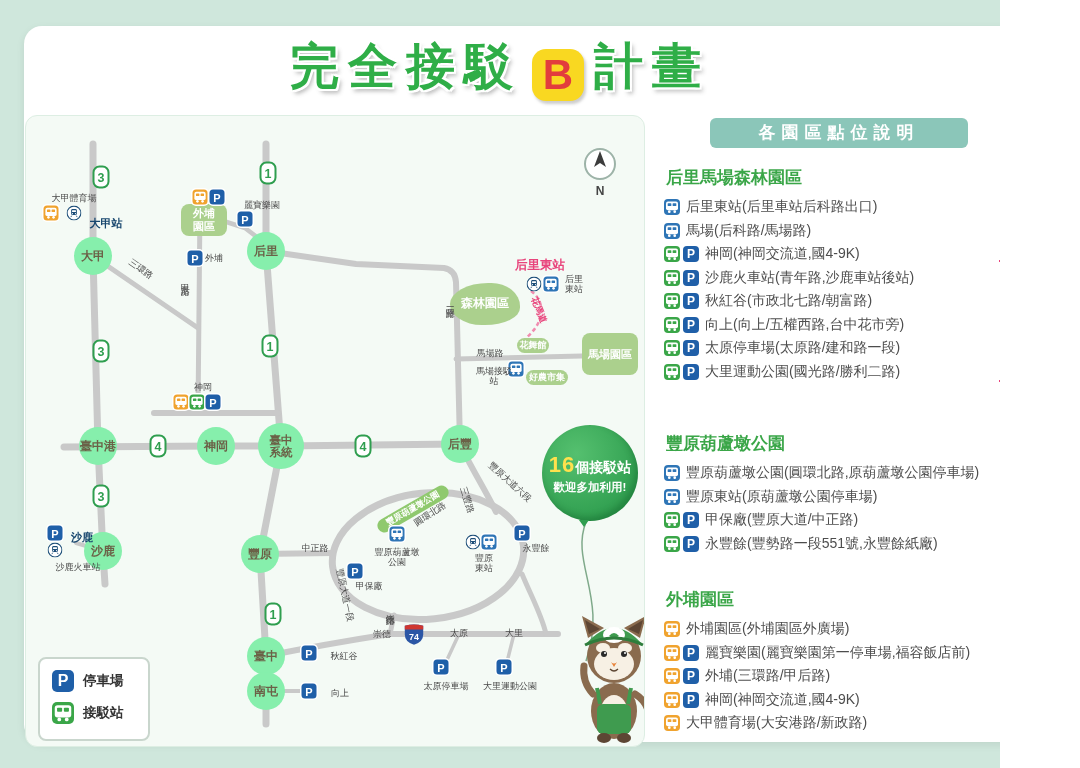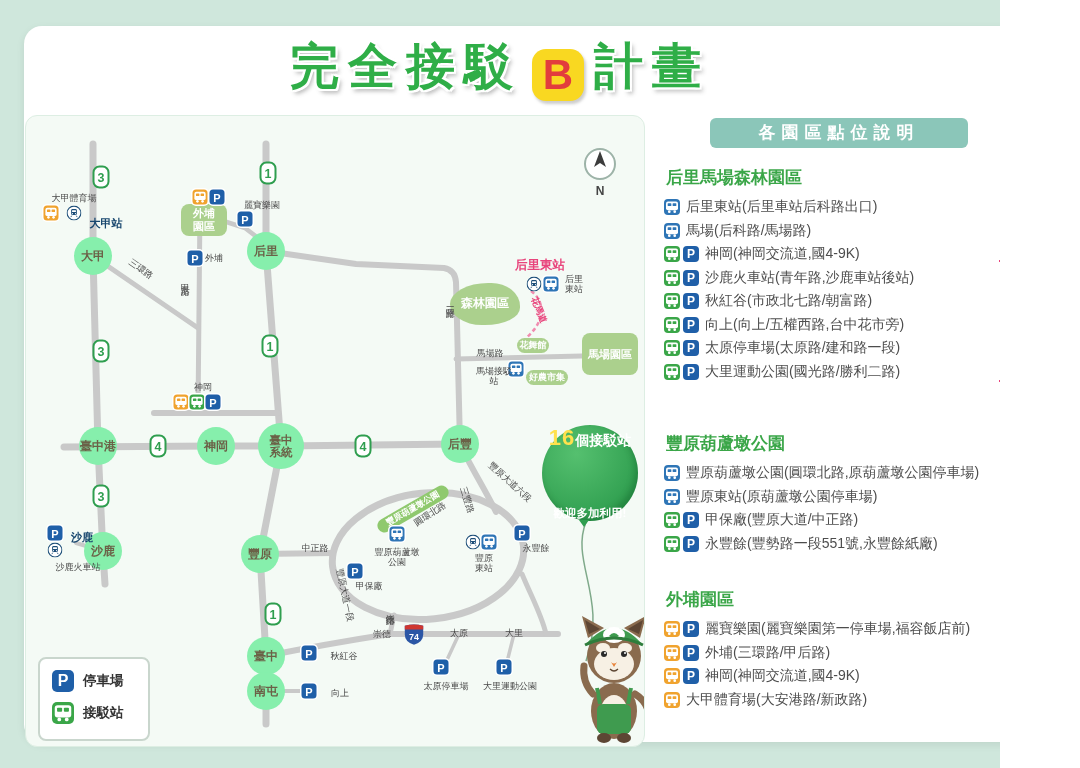--- a/index.html
+++ b/index.html
@@ -58,21 +58,21 @@
   .lb{position:absolute;white-space:nowrap;color:#4a4a4a;z-index:4;line-height:1.15;}
   .lb.tiny{font-size:9px;}
   .lb.nameblue{font-size:11px;font-weight:bold;color:#17466e;}
   .lb.pink{font-size:12.5px;font-weight:bold;color:#e8447c;}
   .lb.pinktiny{font-size:9px;font-weight:bold;color:#e8447c;}
   .lb.wrap{white-space:normal;text-align:center;}
   .lb.vert{writing-mode:vertical-rl;letter-spacing:1px;}
 
   .balloon{position:absolute;left:516px;top:309px;width:96px;height:96px;border-radius:50%;
     background:radial-gradient(circle at 36% 30%,#55c06f,#2f9e4f 75%);display:flex;flex-direction:column;
-    align-items:center;justify-content:space-between;z-index:5;box-shadow:inset -3px -4px 6px rgba(0,60,20,.25);}
+    align-items:center;justify-content:center;z-index:5;box-shadow:inset -3px -4px 6px rgba(0,60,20,.25);}
   .bl1{display:flex;align-items:baseline;}
   .bnum{color:#ffe14d;font-size:22px;font-weight:bold;letter-spacing:1px;}
   .bsuf{color:#fff;font-size:14px;font-weight:bold;}
   .bl2{color:#fff;font-size:11.5px;font-weight:bold;margin-top:2px;}
   .bknot{position:absolute;left:553px;top:404px;width:0;height:0;border-left:5px solid transparent;
     border-right:5px solid transparent;border-top:7px solid #2f9e4f;z-index:5;}
   .compass-n{position:absolute;left:574px;top:68px;transform:translateX(-50%);font-size:12px;font-weight:bold;
     color:#444;z-index:4;}
 
   .map-legend{position:absolute;left:12px;top:541px;width:112px;height:84px;background:#fff;
@@ -598,20 +598,34 @@
             <span class="igroup">
               <span class="mic bus-yellow">
                 <svg viewBox="0 0 20 20">
                   <rect x="2.5" y="3" width="15" height="11" rx="2.5" fill="#fff"></rect>
                   <rect class="win" x="4.6" y="5.2" width="4.6" height="3.6" rx="0.8"></rect>
                   <rect class="win" x="10.8" y="5.2" width="4.6" height="3.6" rx="0.8"></rect>
                   <circle cx="6.6" cy="15.8" r="1.7" fill="#fff"></circle>
                   <circle cx="13.4" cy="15.8" r="1.7" fill="#fff"></circle>
                 </svg>
               </span>
+            </span>
+            <span class="itxt">外埔園區(外埔園區外廣場)</span>
+          </div>
+          <div class="item">
+            <span class="igroup">
+              <span class="mic bus-yellow">
+                <svg viewBox="0 0 20 20">
+                  <rect x="2.5" y="3" width="15" height="11" rx="2.5" fill="#fff"></rect>
+                  <rect class="win" x="4.6" y="5.2" width="4.6" height="3.6" rx="0.8"></rect>
+                  <rect class="win" x="10.8" y="5.2" width="4.6" height="3.6" rx="0.8"></rect>
+                  <circle cx="6.6" cy="15.8" r="1.7" fill="#fff"></circle>
+                  <circle cx="13.4" cy="15.8" r="1.7" fill="#fff"></circle>
+                </svg>
+              </span>
               <span class="mic parking">P</span>
             </span>
             <span class="itxt">麗寶樂園(麗寶樂園第一停車場,福容飯店前)</span>
           </div>
           <div class="item">
             <span class="igroup">
               <span class="mic bus-yellow">
                 <svg viewBox="0 0 20 20">
                   <rect x="2.5" y="3" width="15" height="11" rx="2.5" fill="#fff"></rect>
                   <rect class="win" x="4.6" y="5.2" width="4.6" height="3.6" rx="0.8"></rect>

